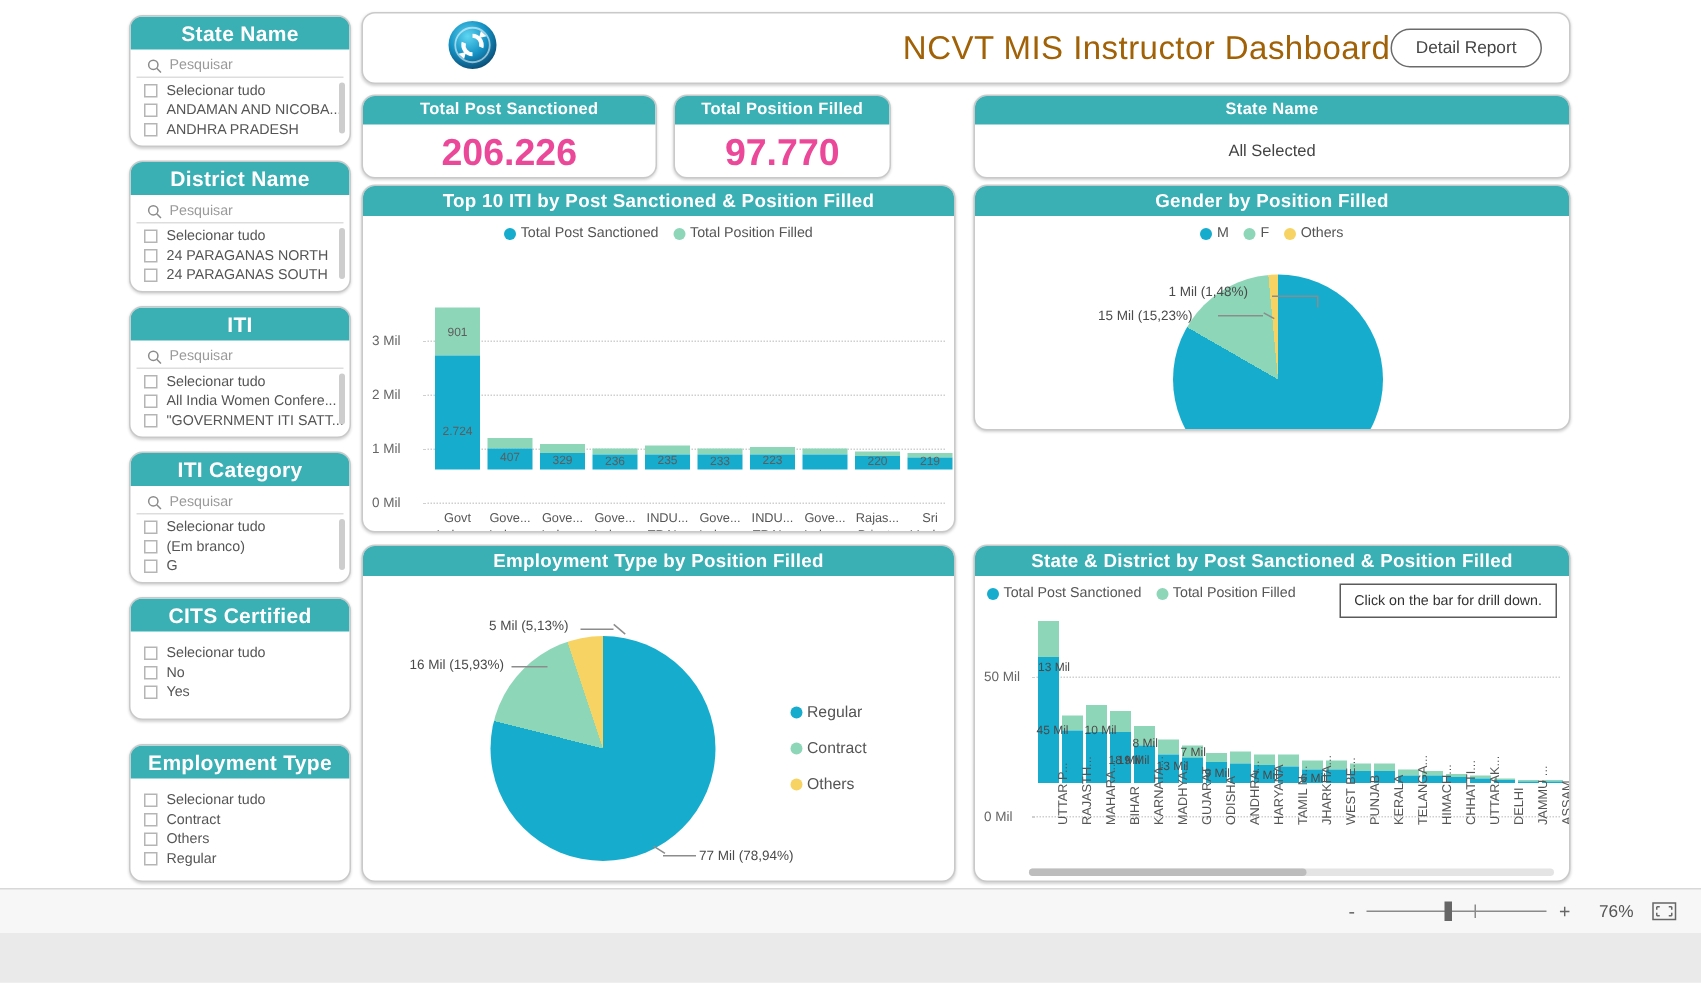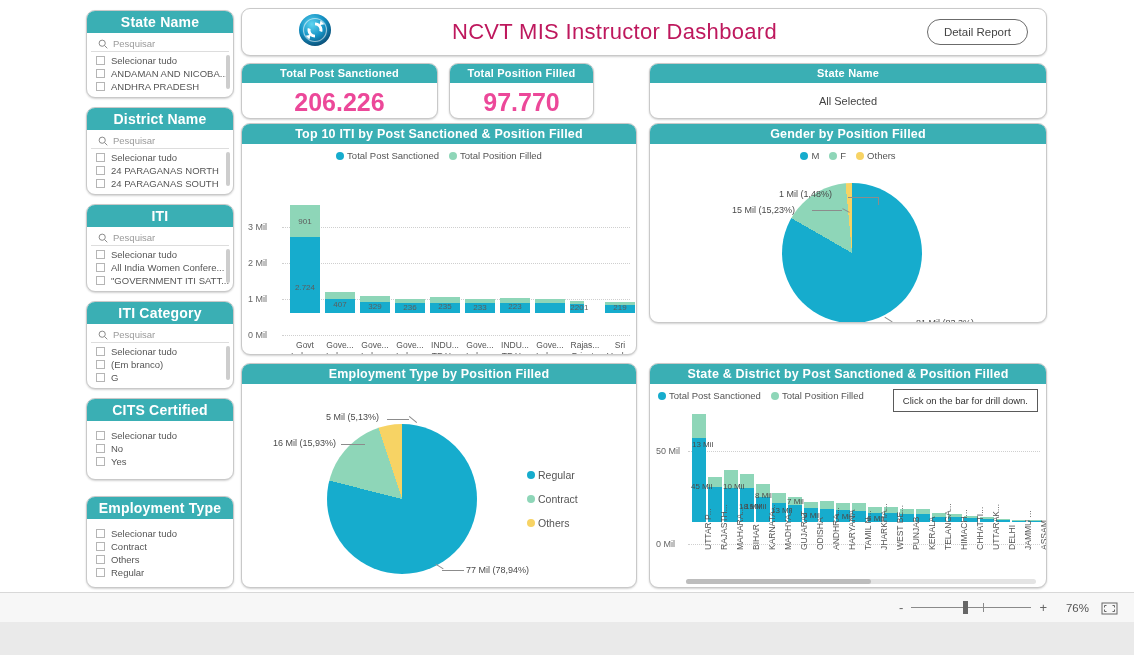--- a/index.html
+++ b/index.html
@@ -60,22 +60,22 @@
   }
   .sl-scroll {
     position: absolute; right: 3px; top: 3px;
     width: 4px; height: 34px; background: #cdcdcd; border-radius: 2px;
   }
 
   
   .banner { left: 241px; top: 8px; width: 806px; height: 48px; display: flex; align-items: center; }
   .logo { margin-left: 56px; flex: 0 0 auto; }
   .banner-title {
-    flex: 1; text-align: center;
-    font-size: 22px; color: #be185d; letter-spacing: .3px;
+    flex: 1; text-align: right;
+    font-size: 22px; color: #a16207; letter-spacing: .3px;
     margin-left: -30px;
   }
   .detail-btn {
     margin-right: 18px;
     border: 1px solid #6b6b6b; border-radius: 16px;
     background: #ffffff; color: #444444;
     font-size: 11.5px; padding: 6px 16px;
     font-family: "Liberation Sans", sans-serif;
     cursor: pointer;
   }
@@ -412,21 +412,21 @@
           <div class="seg-sanc" style="height:10px;"></div>
           <div class="bar-val" style="top:4px;">223</div>
         </div>
 
         <div class="bar" style="left:293px; width:30px; height:14px; bottom:41px;">
           <div class="seg-filled" style="height:4px;"></div>
           <div class="seg-sanc" style="height:10px;"></div>
           <div class="bar-val" style="top:4px;padding-left:40px;">221</div>
         </div>
 
-        <div class="bar" style="left:328px; width:14px; height:12px; bottom:41px;">
+        <div class="bar" style="left:328px; width:30px; height:12px; bottom:41px;">
           <div class="seg-filled" style="height:3px;"></div>
           <div class="seg-sanc" style="height:9px;"></div>
           <div class="bar-val" style="top:2px;">220</div>
         </div>
 
         <div class="bar" style="left:363px; width:30px; height:11px; bottom:41px;">
           <div class="seg-filled" style="height:3px;"></div>
           <div class="seg-sanc" style="height:8px;"></div>
           <div class="bar-val" style="top:1px;">219</div>
         </div>
@@ -437,21 +437,21 @@
         <div class="cat-lbl" style="left:149px; top:196px; width:38px;">Gove... Indus... Traini...</div>
         <div class="cat-lbl" style="left:184px; top:196px; width:38px;">INDU... TRAI... INSTI...</div>
         <div class="cat-lbl" style="left:219px; top:196px; width:38px;">Gove... Indus... Traini...</div>
         <div class="cat-lbl" style="left:254px; top:196px; width:38px;">INDU... TRAI... INSTI...</div>
         <div class="cat-lbl" style="left:289px; top:196px; width:38px;">Gove... Indus... Traini...</div>
         <div class="cat-lbl" style="left:324px; top:196px; width:38px;">Rajas... Private Indus...</div>
         <div class="cat-lbl" style="left:359px; top:196px; width:38px;">Sri Venk... Indus...</div>
       </div>
     </div>
 
-    <div class="card vis" style="left:649px; top:123px; width:398px; height:200px;">
+    <div class="card vis" style="left:649px; top:123px; width:398px; height:164px;">
       <div class="card-head">Gender by Position Filled</div>
       <div class="vis-body">
 
         <div class="legend">
           <span class="lg-item">
             <i class="dot" style="background:#16accd;"></i>
             <span>M</span>
           </span>
           <span class="lg-item">
             <i class="dot" style="background:#8ed6b8;"></i>

